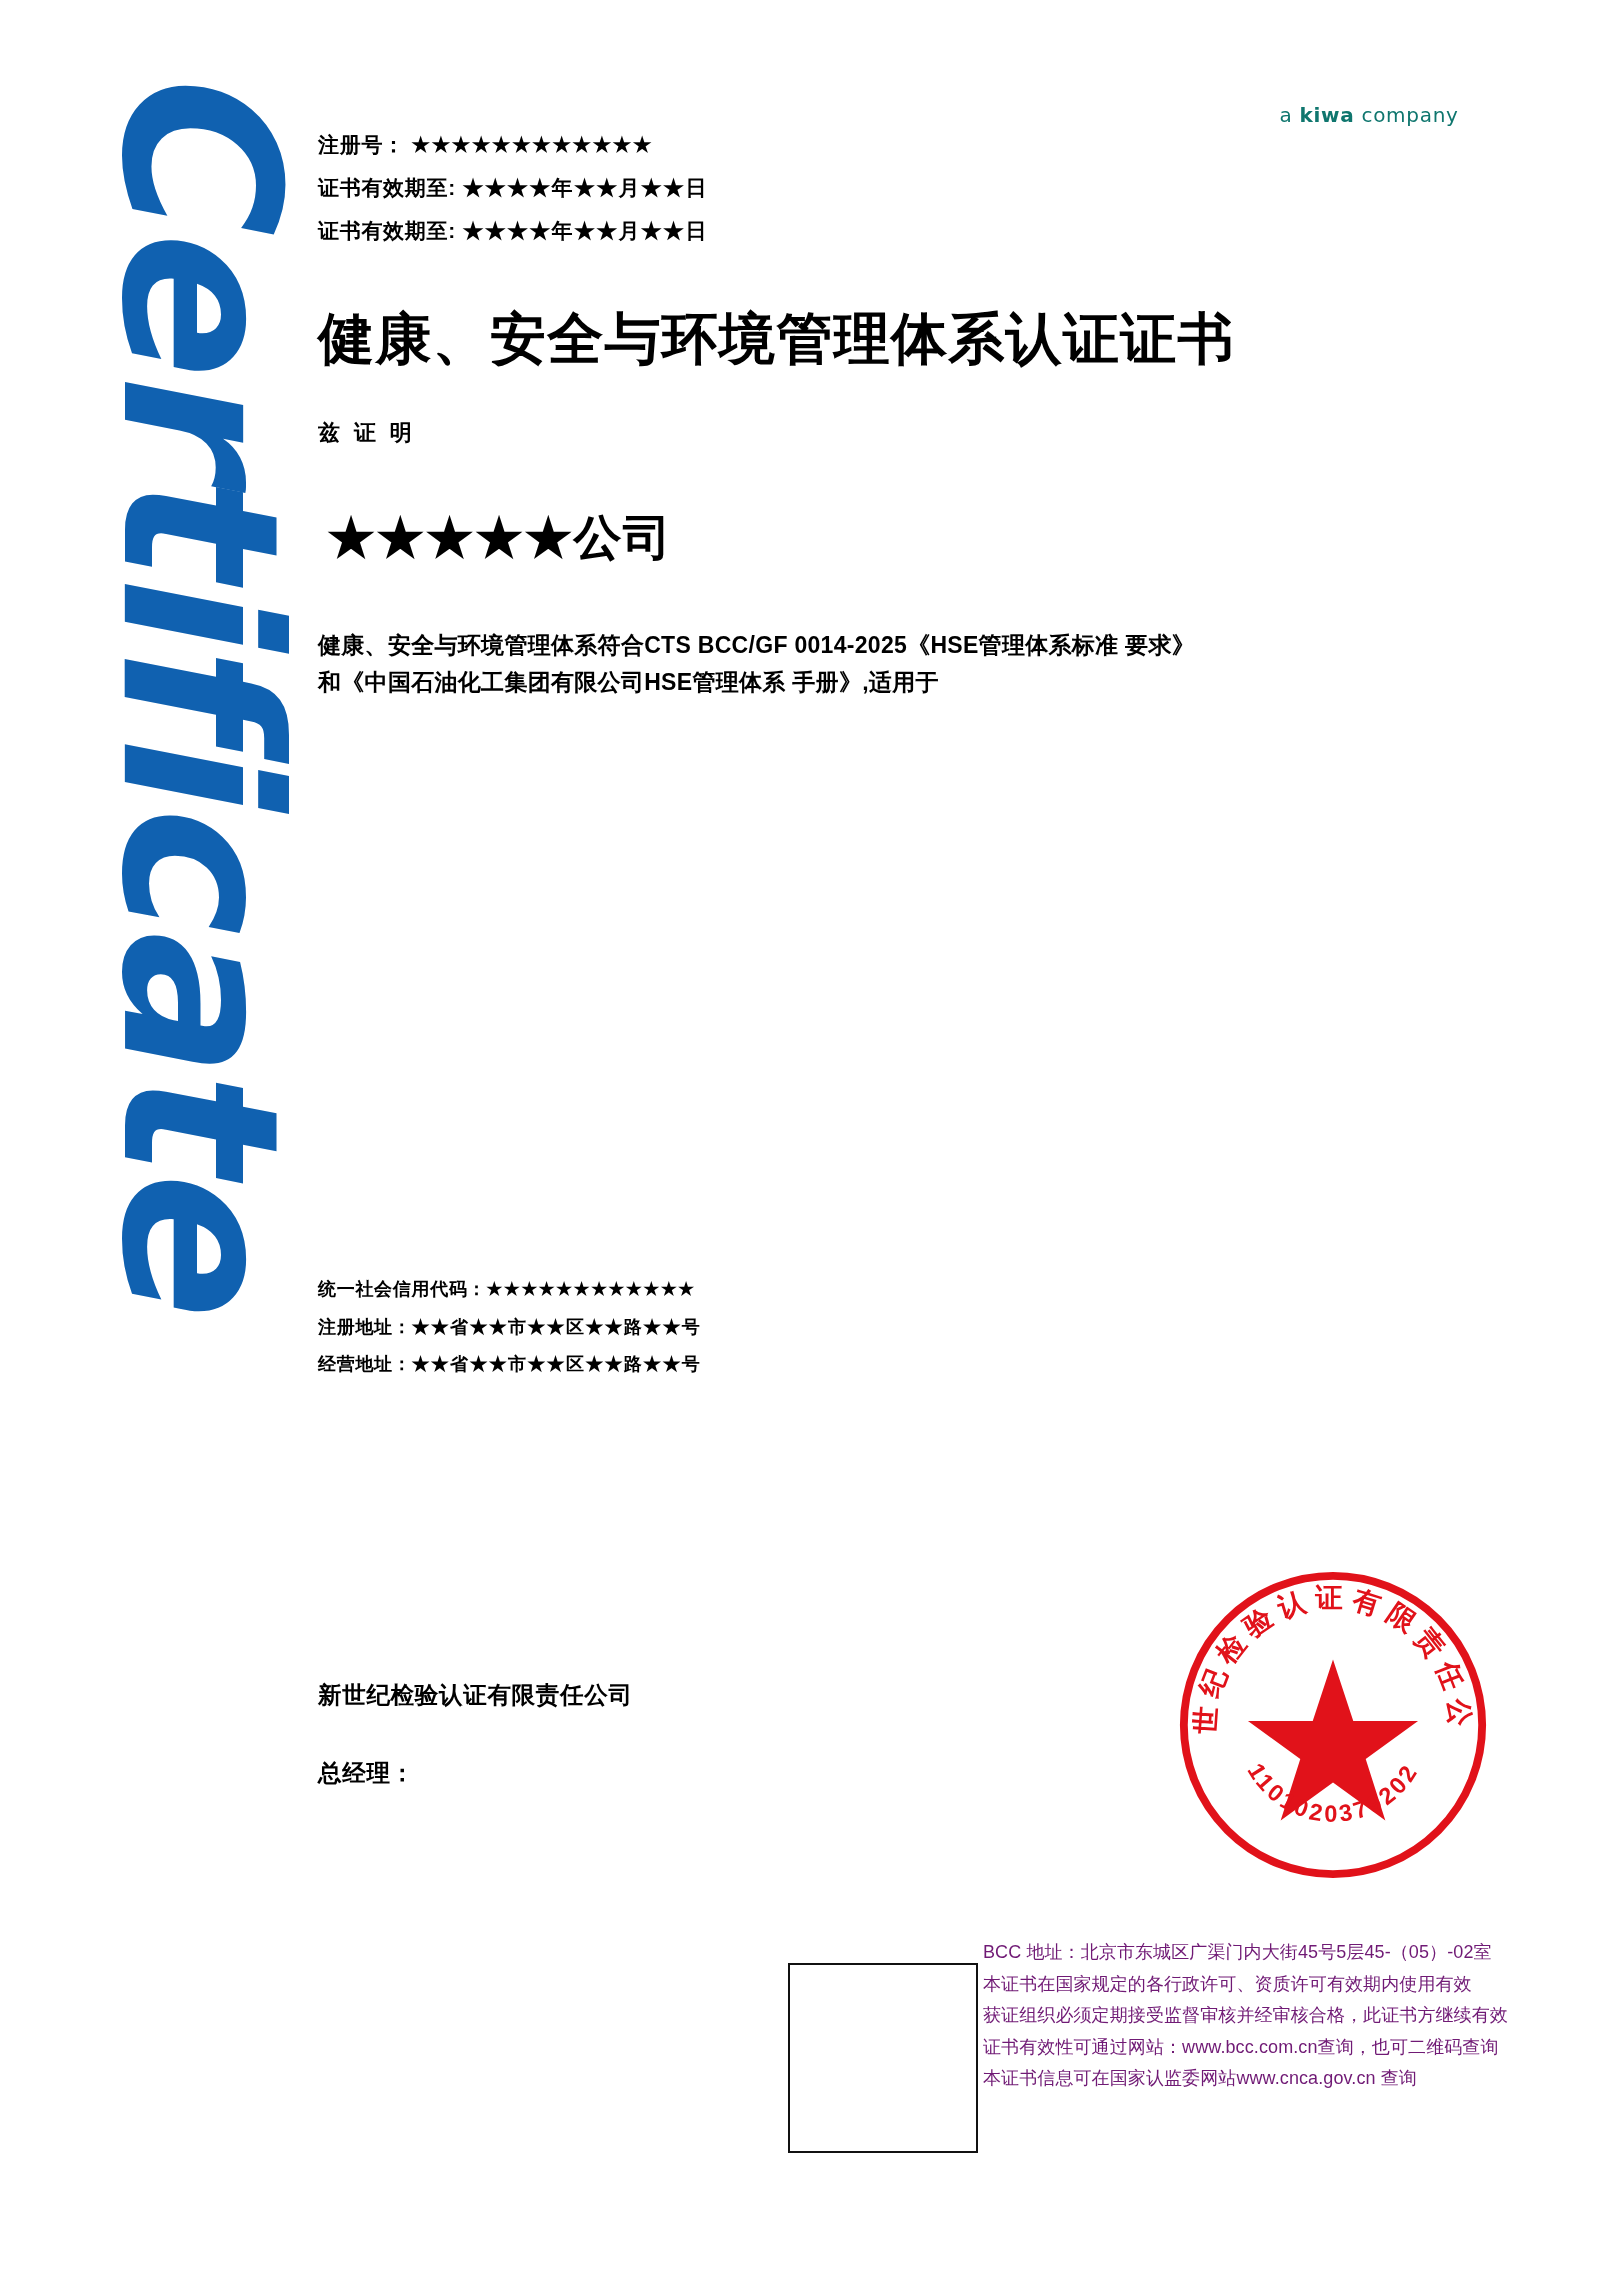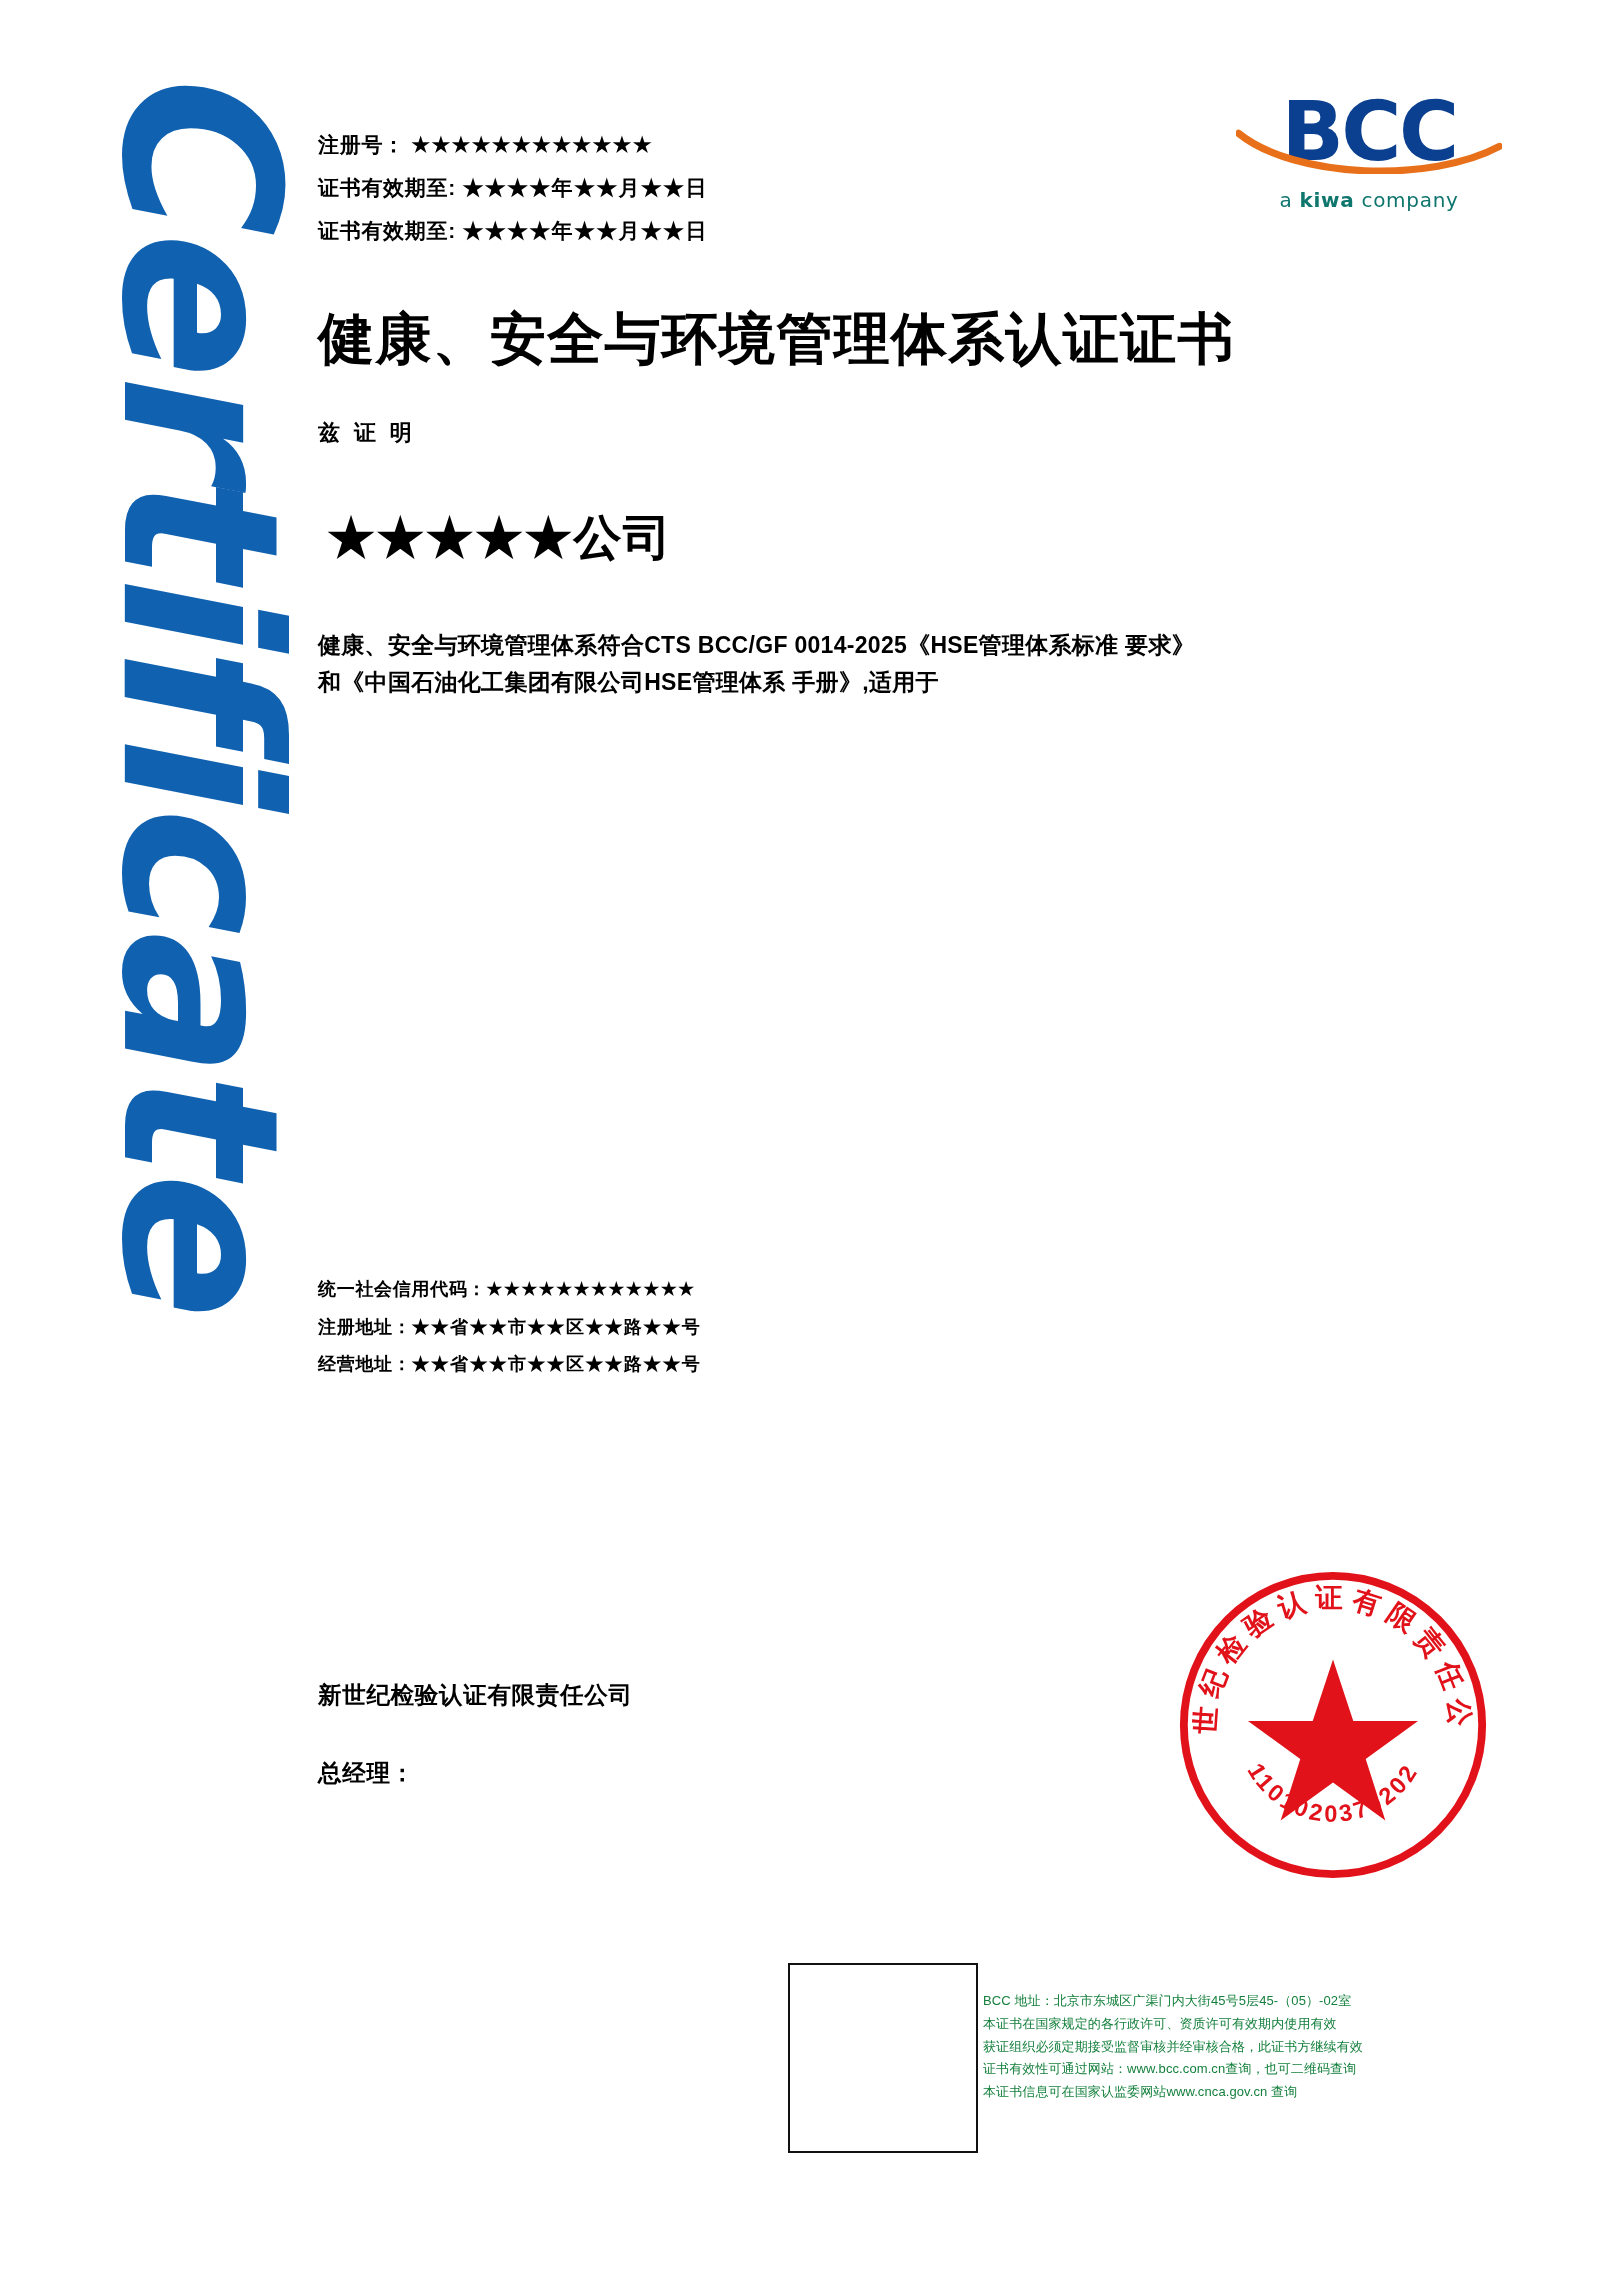--- a/index.html
+++ b/index.html
@@ -191,43 +191,37 @@
     width: 186px;
     height: 186px;
     border: 2px solid #111111;
     background: #ffffff;
   }
 
   
   #footer-text {
     position: absolute;
     left: 983px;
-    top: 1990px;
+    top: 1937px;
     width: 588px;
-    font-size: 13px;
+    font-size: 18px;
     line-height: 1.75;
-    color: #15803d;
+    color: #701a75;
     letter-spacing: 0.1px;
   }
   #footer-text div { white-space: nowrap; }
 </style>
 </head>
 <body>
 
 <div id="certificate-watermark">
   <div class="vtext">Certificate</div>
 </div>
 
 <div id="bcc-logo">
-  <div class="logo-mark">
-    <div class="logo-letters">BCC</div>
-    <svg class="swoosh" viewBox="0 0 408 70">
-      <path d="M4 8 C 90 78, 300 84, 404 28" fill="none" stroke="#e8701a" stroke-width="11" stroke-linecap="round"></path>
-    </svg>
-  </div>
   <div class="tagline">
     <span>a </span><b>kiwa</b><span> company</span>
   </div>
 </div>
 
 <div id="header-meta">
   <div class="meta-row">
     <span class="meta-label">注册号：</span>
     <span class="meta-value">★★★★★★★★★★★★</span>
   </div>

